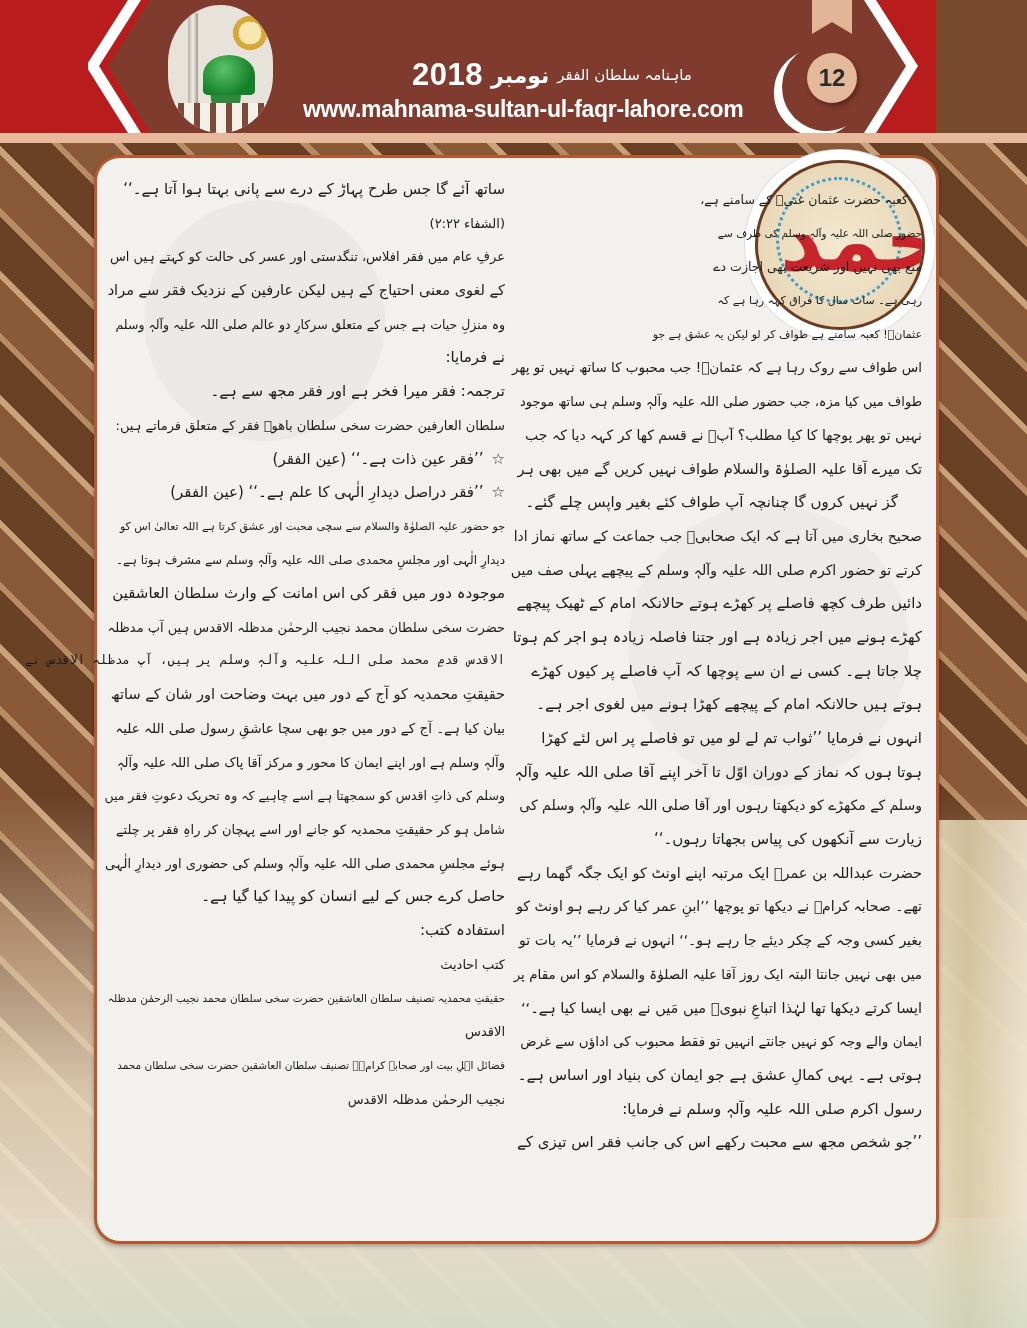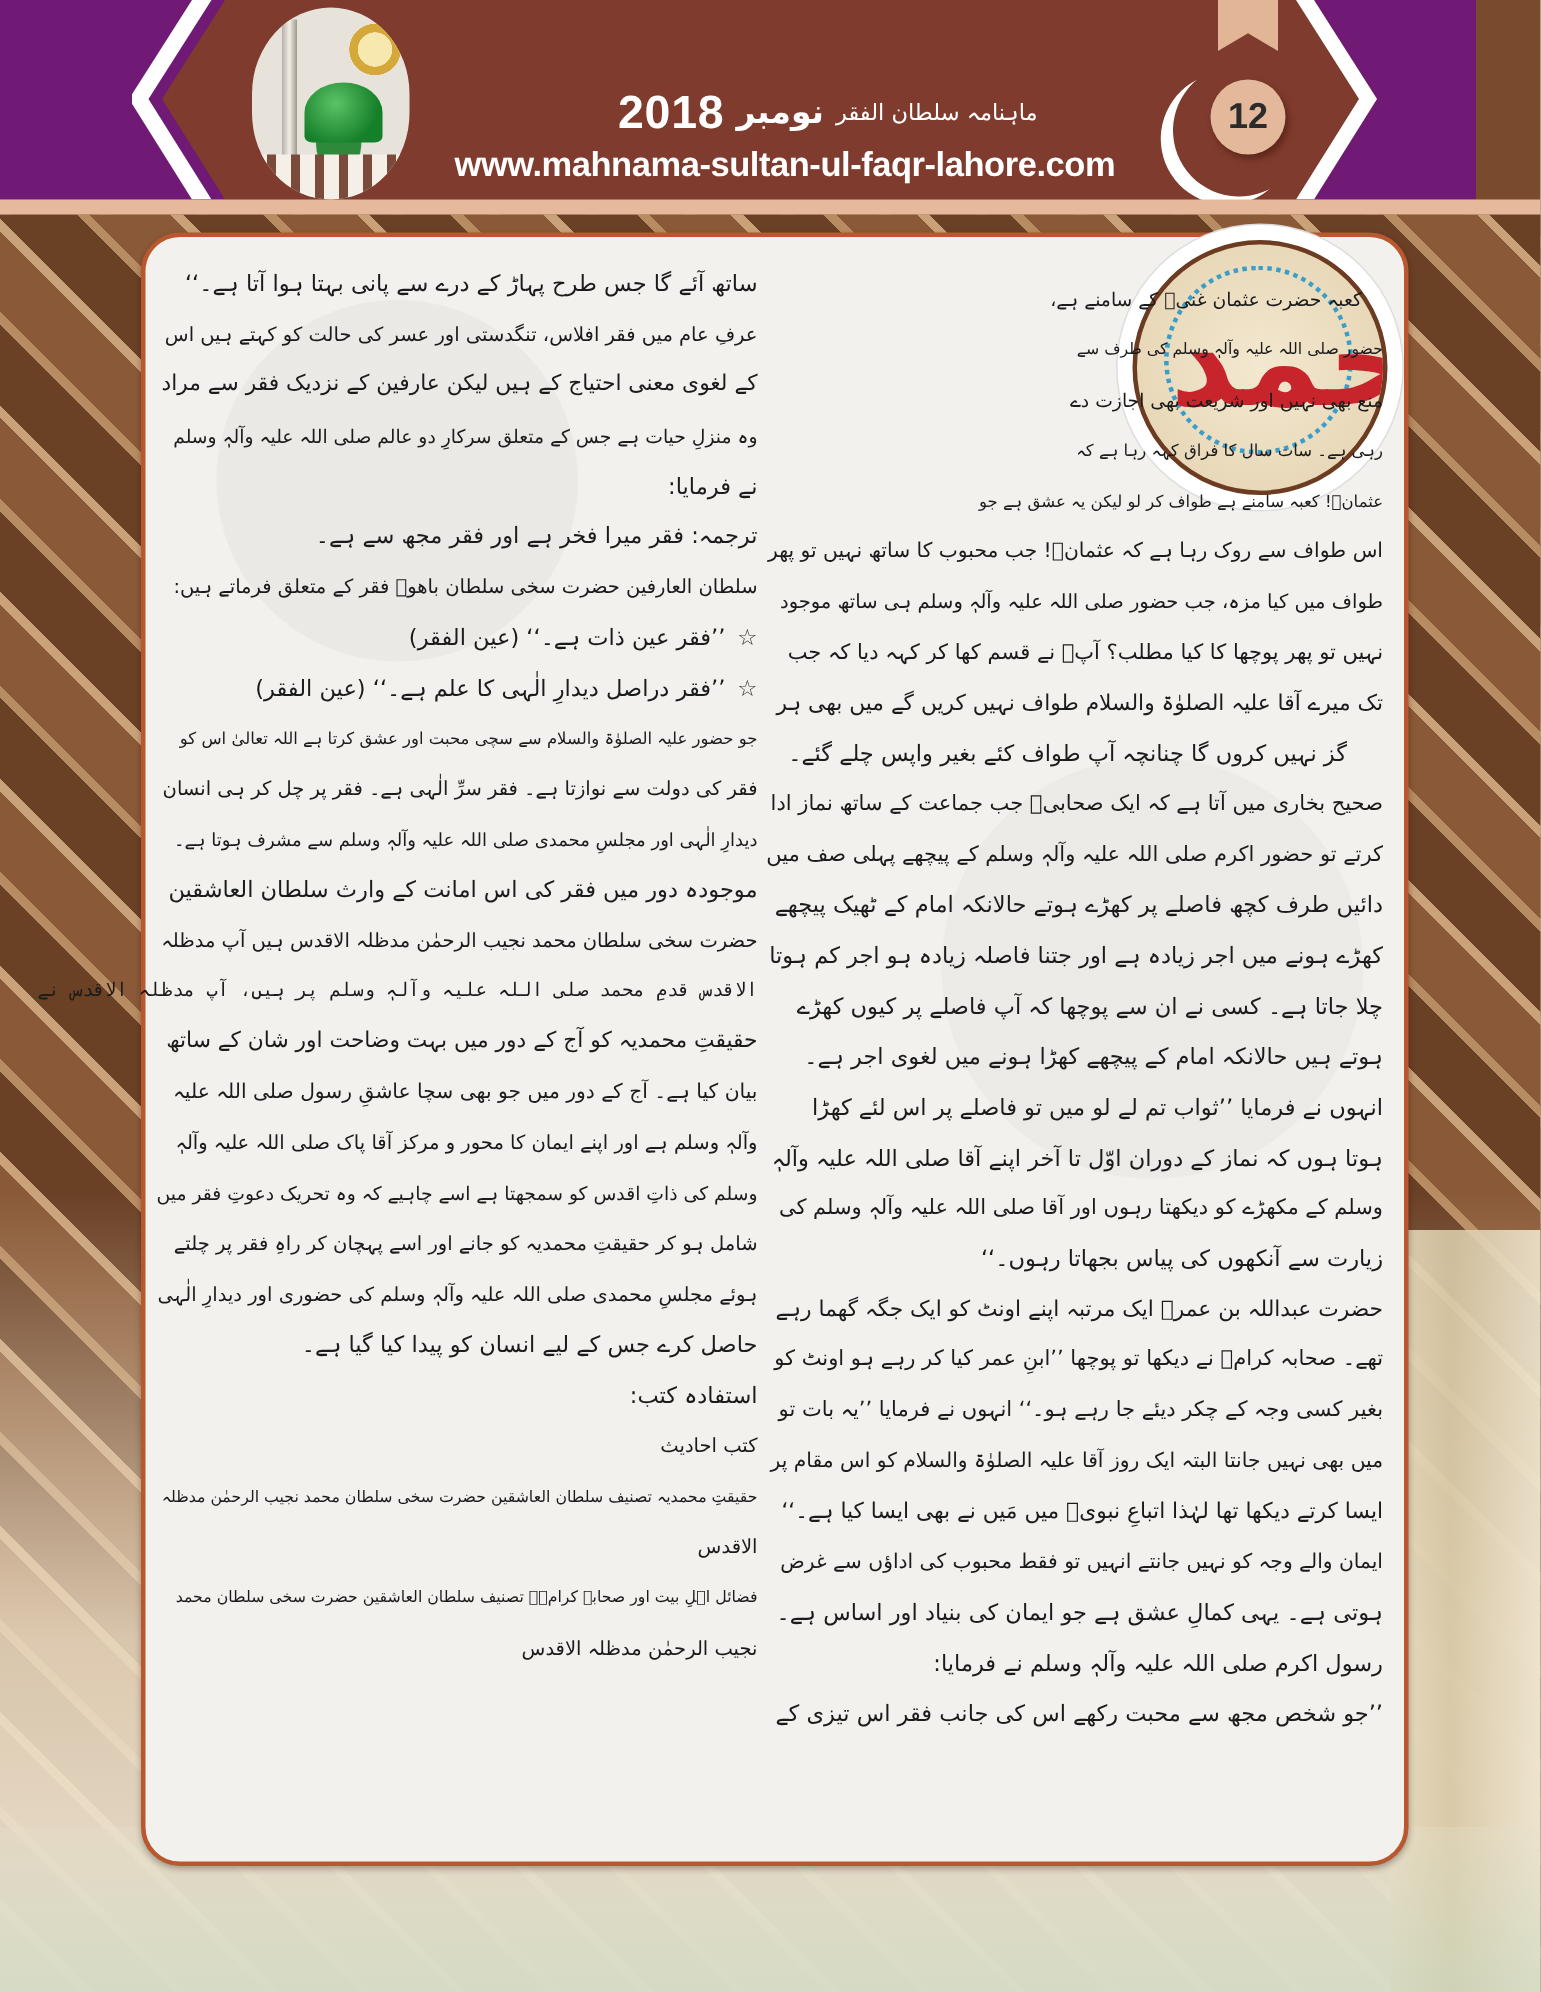--- a/index.html
+++ b/index.html
@@ -10,21 +10,21 @@
     background:
       linear-gradient(180deg,rgba(0,0,0,0) 55%,rgba(235,220,195,0.85) 80%,rgba(240,232,215,0.95) 100%),
       repeating-linear-gradient(45deg,#8a5a38 0 38px,#c9a27a 38px 44px,#6b4126 44px 82px,#b88c62 82px 88px),
       repeating-linear-gradient(-45deg,rgba(90,55,30,0.5) 0 40px,rgba(214,180,140,0.5) 40px 46px);}
   .mosque{position:absolute;right:0;top:820px;width:100px;height:508px;
     background:linear-gradient(90deg,#e8dcc2,#d8c9a6 40%,#efe5d0);opacity:0.9;}
   .mosque-base{position:absolute;left:0;bottom:0;width:1027px;height:110px;
     background:linear-gradient(180deg,rgba(230,225,205,0.3),rgba(200,215,190,0.6));}
 
   
-  .header{position:absolute;left:0;top:0;width:936px;height:133px;background:#701a75;padding-left:48px;}
+  .header{position:absolute;left:0;top:0;width:936px;height:133px;background:#b91c1c;}
   .header-band{position:absolute;left:0;top:133px;width:1027px;height:10px;background:#e6b99c;}
   .header-panel{position:absolute;left:88px;top:0;width:850px;height:133px;}
   .header-panel svg{position:absolute;left:0;top:0;}
   .mosque-pic{position:absolute;left:168px;top:5px;width:105px;height:128px;border-radius:50%/45%;
     background:radial-gradient(ellipse at 55% 70%,#2e8a3a 0 18%,#e8e3da 19% 100%);
     overflow:hidden;}
   .dome{position:absolute;left:35px;top:50px;width:52px;height:40px;border-radius:50% 50% 10% 10%;
     background:radial-gradient(circle at 40% 35%,#5bc266,#15802a 70%);}
   .minaret{position:absolute;left:20px;top:8px;width:10px;height:110px;
     background:linear-gradient(90deg,#b7b0a8,#f2eee6,#9f988f);}
@@ -142,34 +142,34 @@
   <p style="font-size: 13.5px;">میں بھی نہیں جانتا البتہ ایک روز آقا علیہ الصلوٰۃ والسلام کو اس مقام پر</p>
   <p style="font-size: 14.5px;">ایسا کرتے دیکھا تھا لہٰذا اتباعِ نبویؐ میں مَیں نے بھی ایسا کیا ہے۔‘‘</p>
   <p style="font-size: 13.5px;">ایمان والے وجہ کو نہیں جانتے انہیں تو فقط محبوب کی اداؤں سے غرض</p>
   <p class="last">ہوتی ہے۔ یہی کمالِ عشق ہے جو ایمان کی بنیاد اور اساس ہے۔</p>
   <p class="last">رسول اکرم صلی اللہ علیہ وآلہٖ وسلم نے فرمایا:</p>
   <p class="last">’’جو شخص مجھ سے محبت رکھے اس کی جانب فقر اس تیزی کے</p>
 </div>
 
 <div class="col left-col">
   <p class="last">ساتھ آئے گا جس طرح پہاڑ کے درے سے پانی بہتا ہوا آتا ہے۔‘‘</p>
+  <p class="last small">(الشفاء ۲:۲۲)</p>
   <p style="font-size: 13px;">عرفِ عام میں فقر افلاس، تنگدستی اور عسر کی حالت کو کہتے ہیں اس</p>
   <p style="font-size: 14.5px;">کے لغوی معنی احتیاج کے ہیں لیکن عارفین کے نزدیک فقر سے مراد</p>
   <p style="font-size: 12.5px;">وہ منزلِ حیات ہے جس کے متعلق سرکارِ دو عالم صلی اللہ علیہ وآلہٖ وسلم</p>
   <p class="last">نے فرمایا:</p>
   <p class="last">ترجمہ: فقر میرا فخر ہے اور فقر مجھ سے ہے۔</p>
   <p class="last" style="font-size: 13px;">سلطان العارفین حضرت سخی سلطان باھوؒ فقر کے متعلق فرماتے ہیں:</p>
   <p class="last">
     <span class="star">☆</span><span>’’فقر عین ذات ہے۔‘‘ (عین الفقر)</span>
   </p>
   <p class="last">
     <span class="star">☆</span><span>’’فقر دراصل دیدارِ الٰہی کا علم ہے۔‘‘ (عین الفقر)</span>
   </p>
   <p style="font-size: 11px;">جو حضور علیہ الصلوٰۃ والسلام سے سچی محبت اور عشق کرتا ہے اللہ تعالیٰ اس کو</p>
-  <p style="font-size: 13px;">فقر کی دولت سے نوازتا ہے۔ فقر سرِّ الٰہی ہے۔ فقر پر چل کر ہی انسان</p>
   <p class="last" style="font-size: 12px;">دیدارِ الٰہی اور مجلسِ محمدی صلی اللہ علیہ وآلہٖ وسلم سے مشرف ہوتا ہے۔</p>
   <p>موجودہ دور میں فقر کی اس امانت کے وارث سلطان العاشقین</p>
   <p style="font-size: 13px;">حضرت سخی سلطان محمد نجیب الرحمٰن مدظلہ الاقدس ہیں آپ مدظلہ</p>
   <p style="font-size: 12.5px; font-family: Liberation Mono, monospace;">الاقدس قدمِ محمد صلی اللہ علیہ وآلہٖ وسلم پر ہیں، آپ مدظلہ الاقدس نے</p>
   <p style="font-size: 14.5px;">حقیقتِ محمدیہ کو آج کے دور میں بہت وضاحت اور شان کے ساتھ</p>
   <p style="font-size: 13.5px;">بیان کیا ہے۔ آج کے دور میں جو بھی سچا عاشقِ رسول صلی اللہ علیہ</p>
   <p style="font-size: 13px;">وآلہٖ وسلم ہے اور اپنے ایمان کا محور و مرکز آقا پاک صلی اللہ علیہ وآلہٖ</p>
   <p style="font-size: 12.5px;">وسلم کی ذاتِ اقدس کو سمجھتا ہے اسے چاہیے کہ وہ تحریک دعوتِ فقر میں</p>
   <p style="font-size: 13px;">شامل ہو کر حقیقتِ محمدیہ کو جانے اور اسے پہچان کر راہِ فقر پر چلتے</p>
   <p style="font-size: 13px;">ہوئے مجلسِ محمدی صلی اللہ علیہ وآلہٖ وسلم کی حضوری اور دیدارِ الٰہی</p>

